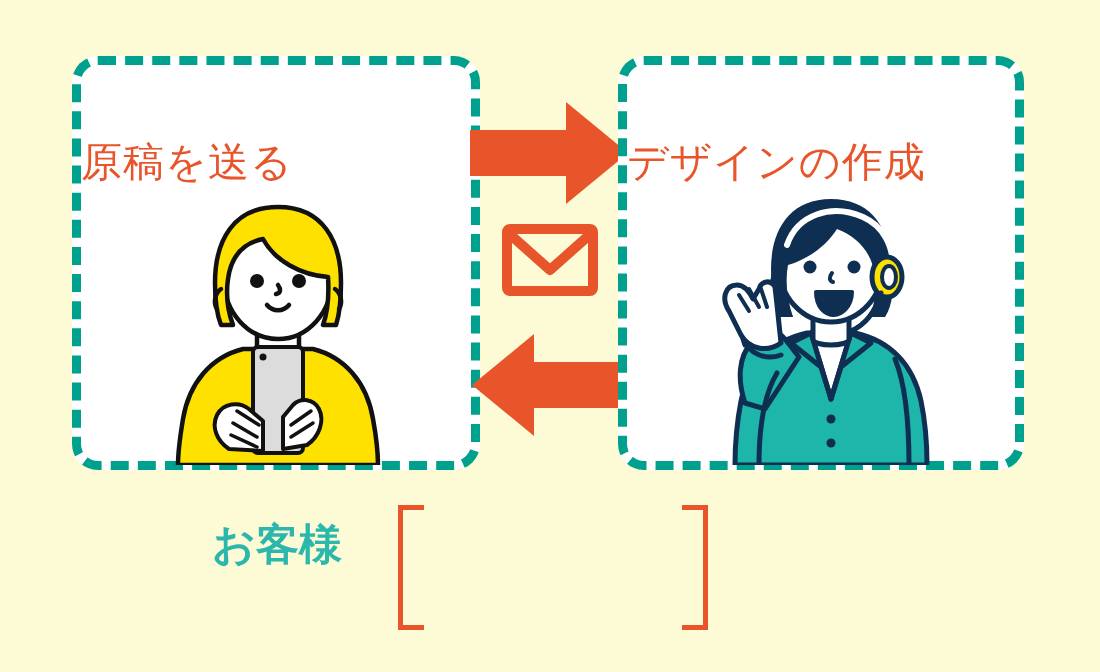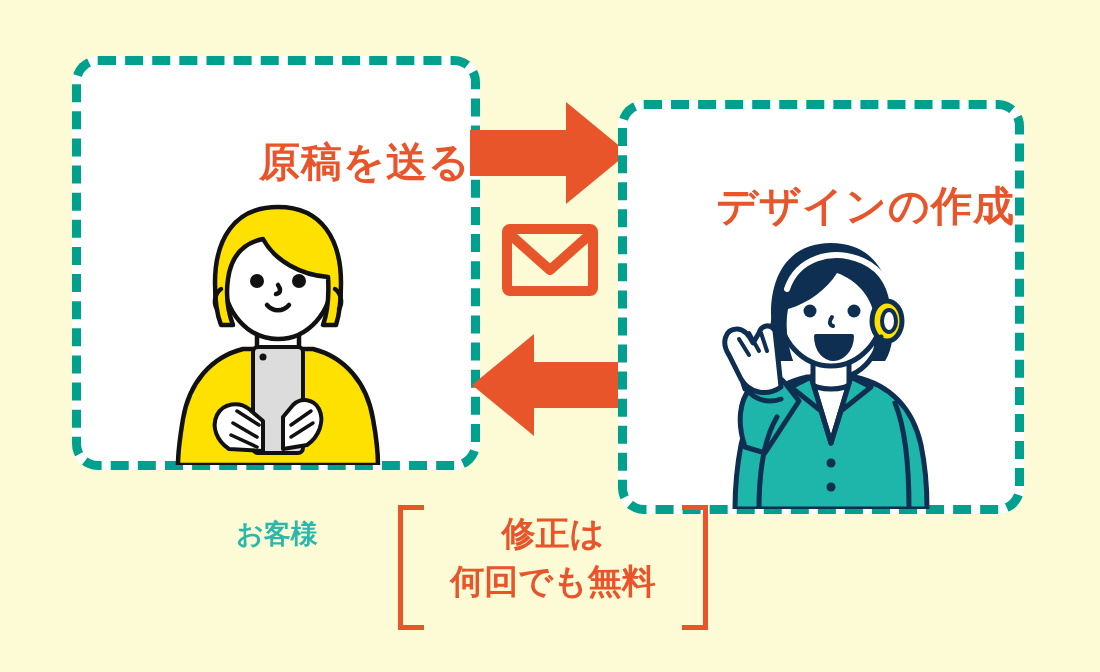--- a/index.html
+++ b/index.html
@@ -22,31 +22,31 @@
 
   
   .panel {
     position: absolute;
     background: #FFFFFF;
     border: 9px dashed #00A08E;
     border-radius: 26px;
     box-sizing: border-box;
   }
   #panel-left  { left: 72px;  top: 56px; width: 408px; height: 414px; }
-  #panel-right { left: 618px; top: 56px; width: 406px; height: 414px; margin-top: 44px; }
+  #panel-right { left: 618px; top: 56px; width: 406px; height: 414px; }
 
   
   .panel-title {
     position: absolute;
     width: 100%;
     top: 70px;
-    text-align: right;
+    text-align: left;
     color: #E8552A;
     font-size: 41px;
-    font-weight: bold;
+    font-weight: normal;
     letter-spacing: 1px;
     white-space: nowrap;
   }
 
   
   #center-col {
     position: absolute;
     left: 470px;
     top: 56px;
     width: 160px;
@@ -59,21 +59,21 @@
     left: 0; top: 168px;
     width: 160px;
     text-align: center;
   }
   #arrow-left-wrap { top: 276px; }
 
   
   .caption {
     position: absolute;
     color: #2BB7AC;
-    font-size: 27px;
+    font-size: 43px;
     font-weight: bold;
     text-align: center;
     line-height: 1.25;
     white-space: nowrap;
   }
   #caption-left  { left: 152px; top: 518px; width: 250px; }
   #caption-right { left: 700px; top: 512px; width: 250px; }
 
   
   #note-block {
@@ -250,19 +250,15 @@
   </div>
 
   <div class="caption" id="caption-left">お客様</div>
 
   <div class="caption" id="caption-right">
   </div>
 
   <div id="note-block">
     <div class="bracket bracket-left"></div>
     <div class="bracket bracket-right"></div>
-    <div id="note-text">
-      <div>修正は</div>
-      <div>何回でも無料</div>
-    </div>
   </div>
 
 </div>
 
 </body></html>

